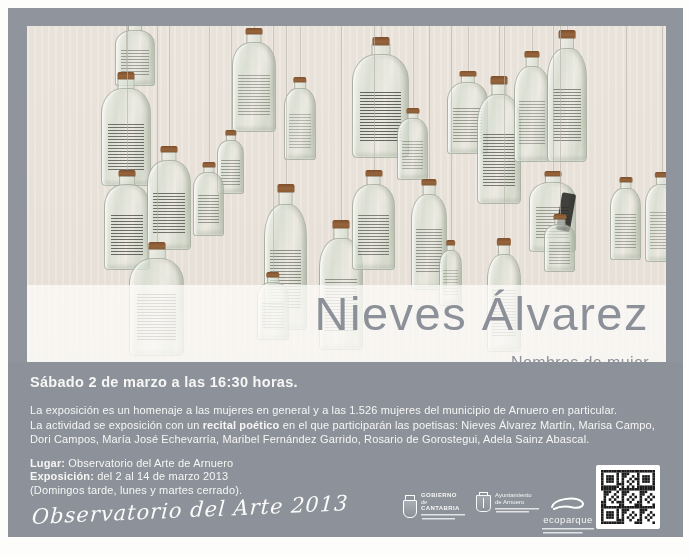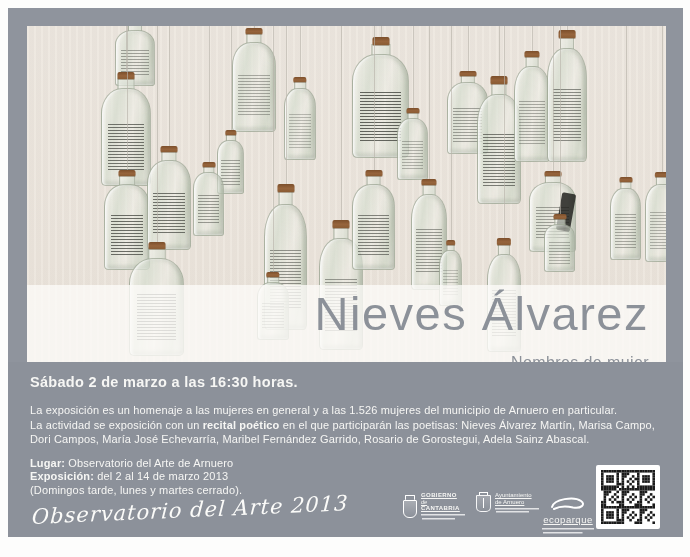--- a/index.html
+++ b/index.html
@@ -85,21 +85,21 @@
   .details{margin-top:10px;font-size:11px;line-height:13.5px;letter-spacing:0.15px;}
   .details b{font-weight:bold;}
   .signature{
     position:absolute;left:24px;top:143px;
     font-family:"DejaVu Serif",serif;font-style:italic;
     font-size:21px;color:#fbfbf9;letter-spacing:1px;
     transform:rotate(-2.5deg) skewX(-6deg);transform-origin:left center;
   }
 
   
-  .logo{position:absolute;display:flex;align-items:center;gap:4px;text-decoration:underline;}
+  .logo{position:absolute;display:flex;align-items:center;gap:4px;}
   .logo-gob{left:395px;top:130px;}
   .logo-ayto{left:468px;top:130px;}
   .logo-eco{left:534px;top:133px;flex-direction:column;gap:1px;align-items:center;}
   .crest-cant{
     display:inline-block;width:12px;height:16px;position:relative;
     border:1px solid #fff;border-radius:1px 1px 6px 6px;margin-top:5px;
     background:linear-gradient(rgba(255,255,255,0.25),transparent);
   }
   .crest-cant::before{
     content:"";position:absolute;left:1px;top:-6px;width:8px;height:4px;

